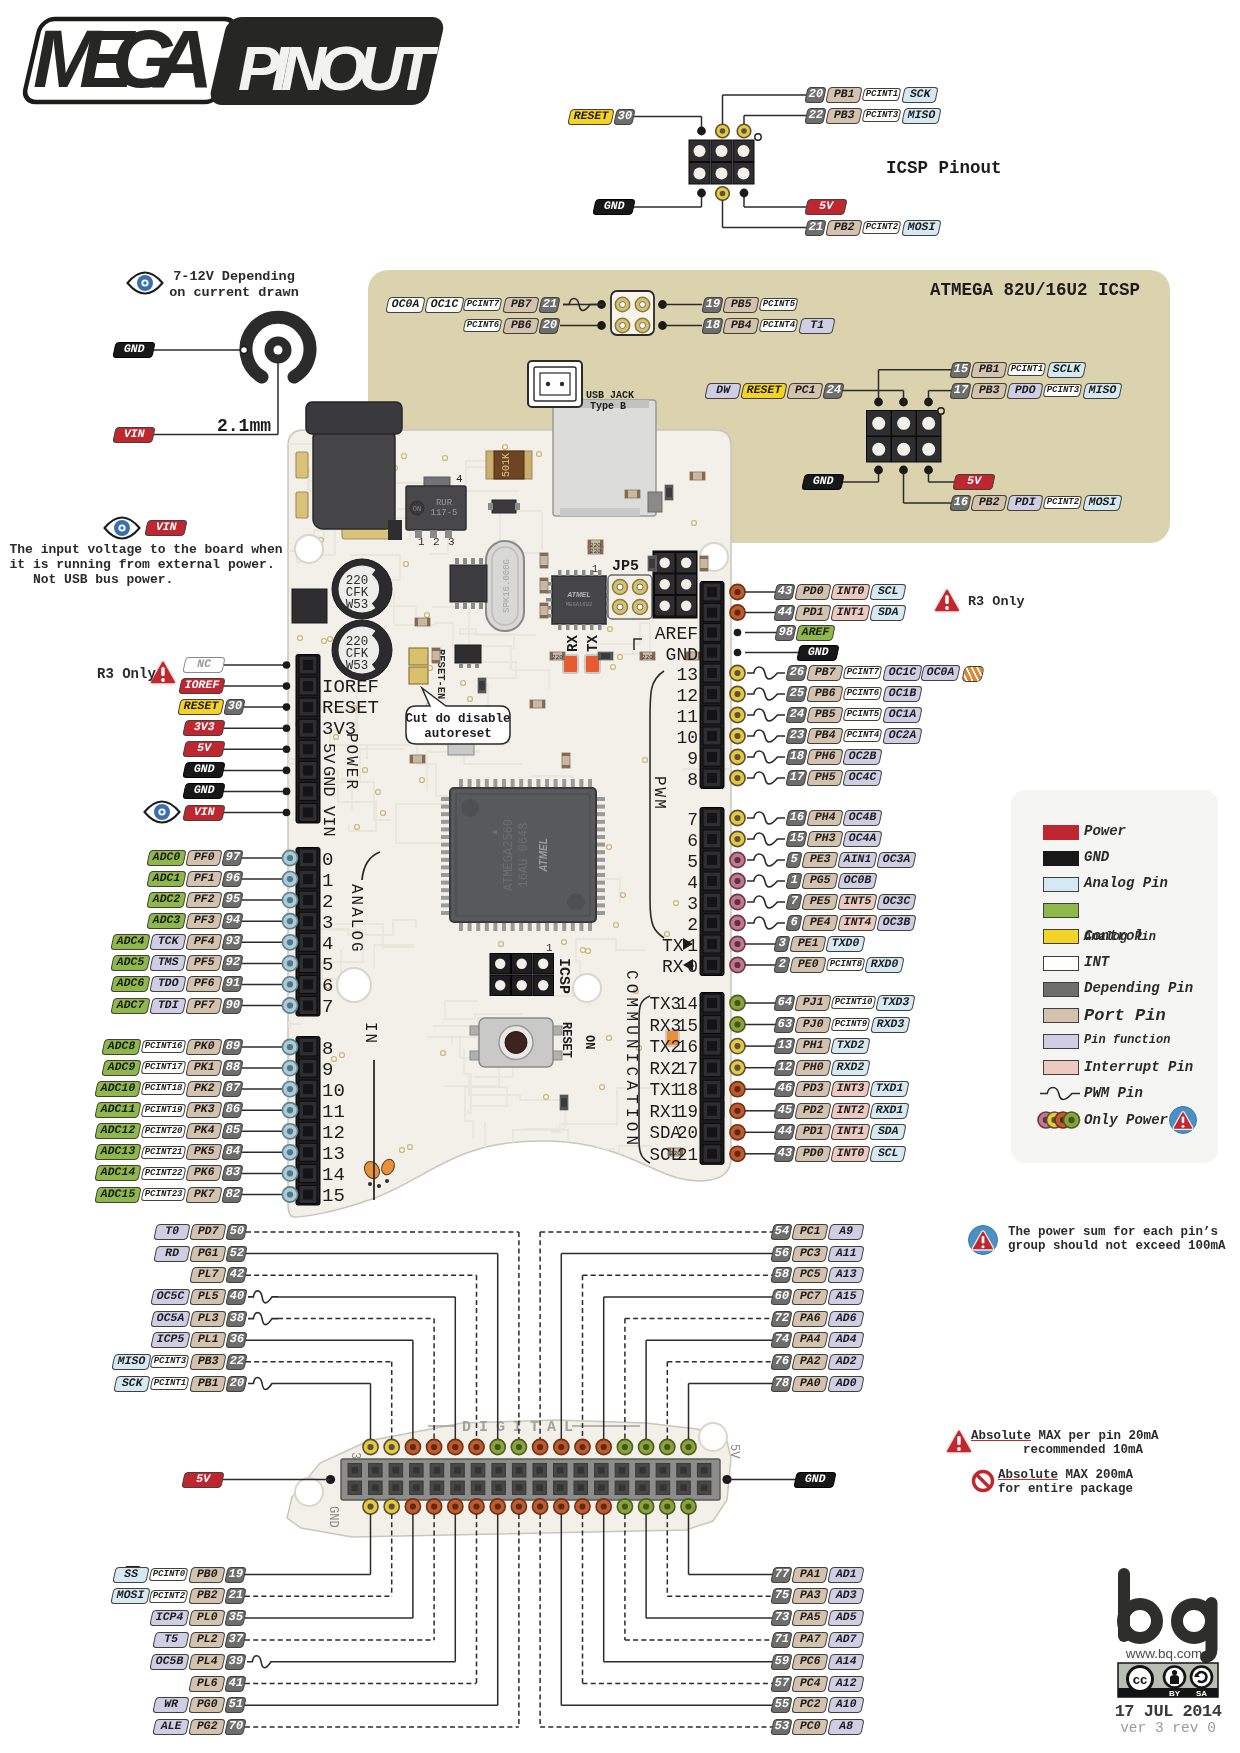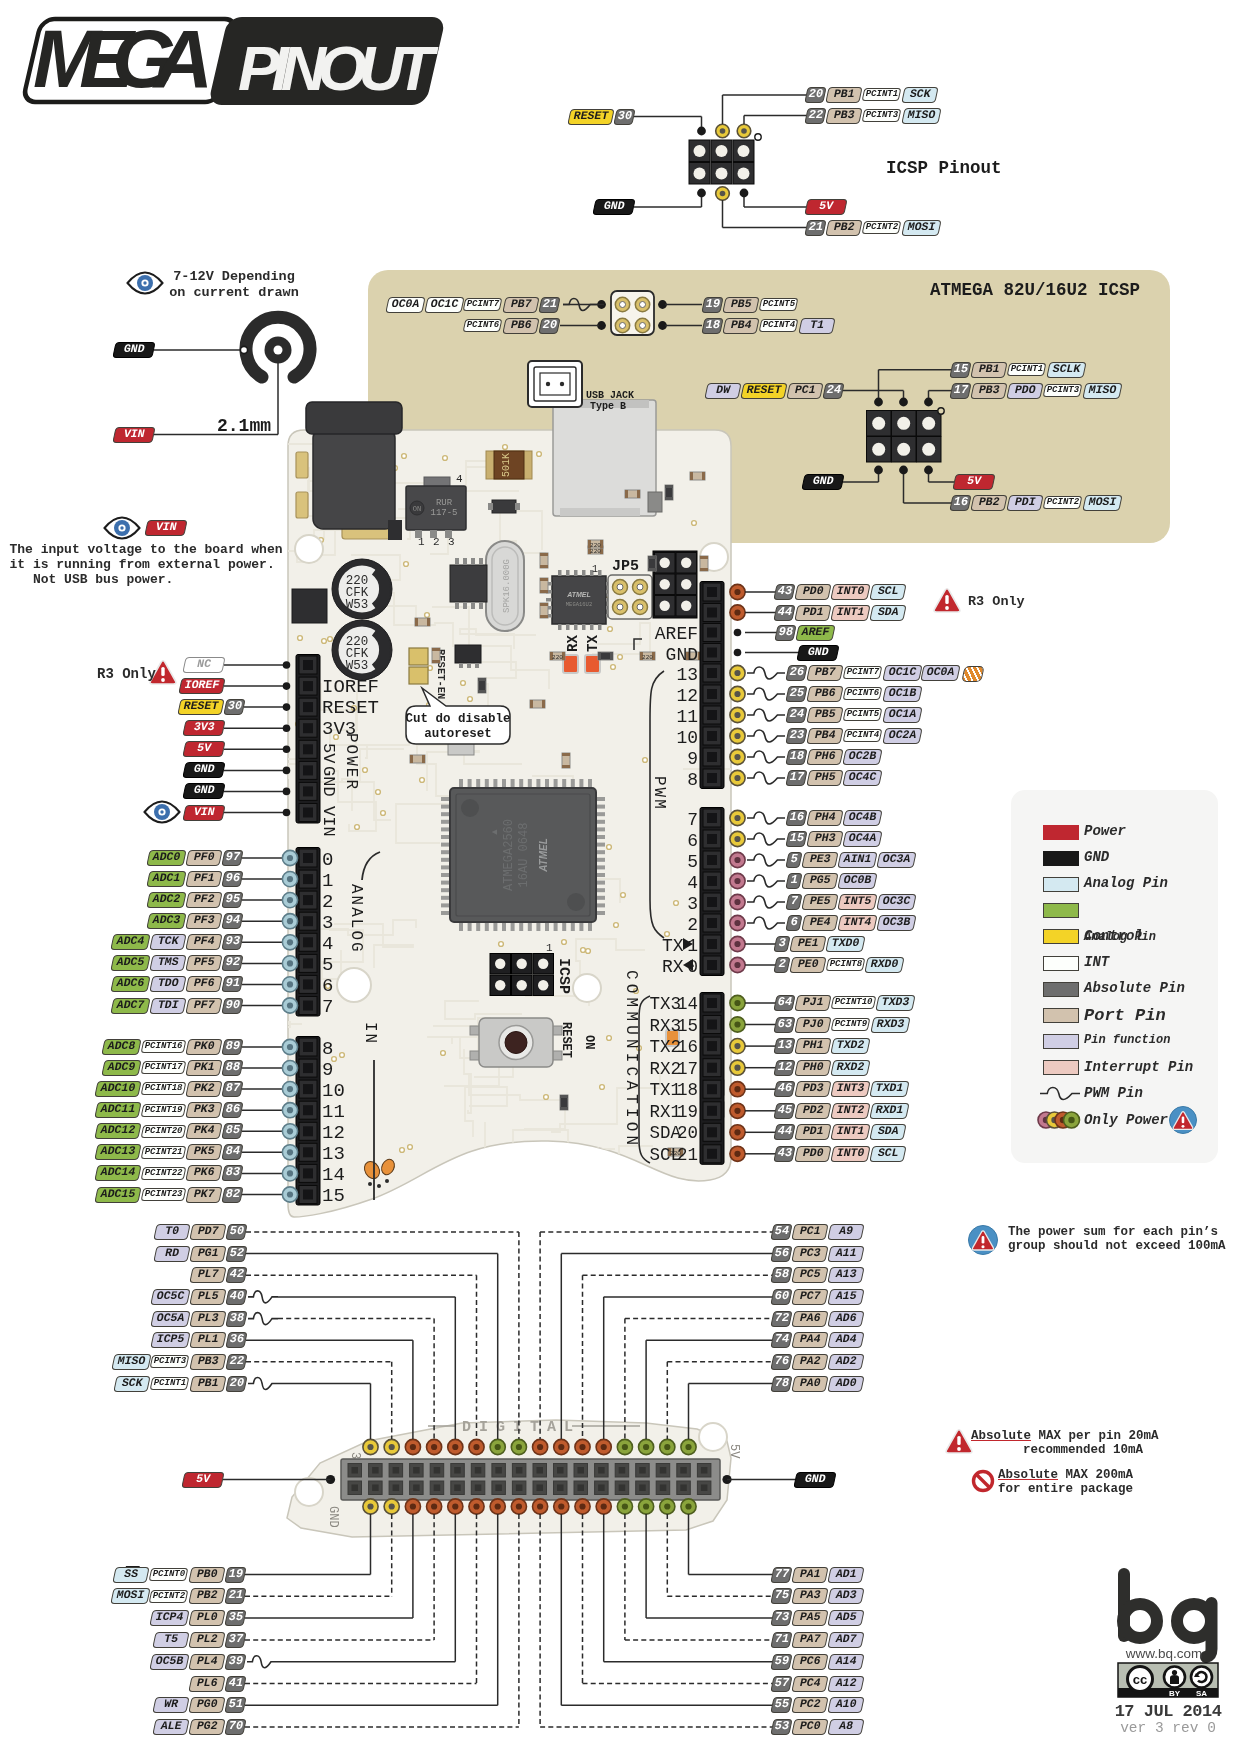--- a/index.html
+++ b/index.html
@@ -1718,21 +1718,21 @@
     <div class="txt" style="left:1084px;top:849.2px;font-size:14px;font-style:italic;font-weight:bold">GND</div>
     <div style="position:absolute;left:1043px;top:876.9px;width:36px;height:15px;background:#d4e9f1;border:1.6px solid #42403a;z-index:2"></div>
     <div class="txt" style="left:1084px;top:875.4px;font-size:14px;font-style:italic;font-weight:bold">Analog Pin</div>
     <div style="position:absolute;left:1043px;top:903.1px;width:36px;height:15px;background:#8eb94a;border:1.6px solid #42403a;z-index:2"></div>
     <div class="txt" style="left:1084px;top:930px;font-size:12px;font-style:italic;font-weight:bold">Analog Pin</div>
     <div style="position:absolute;left:1043px;top:929.3px;width:36px;height:15px;background:#f3d327;border:1.6px solid #42403a;z-index:2"></div>
     <div class="txt" style="left:1084px;top:927.8px;font-size:14px;font-style:italic;font-weight:bold">Control</div>
     <div style="position:absolute;left:1043px;top:955.5px;width:36px;height:15px;background:#fdfffc;border:1.6px solid #42403a;z-index:2"></div>
     <div class="txt" style="left:1084px;top:954.0px;font-size:14px;font-style:italic;font-weight:bold">INT</div>
     <div style="position:absolute;left:1043px;top:981.7px;width:36px;height:15px;background:#6e6e6e;border:1.6px solid #42403a;z-index:2"></div>
-    <div class="txt" style="left:1084px;top:980.2px;font-size:14px;font-style:italic;font-weight:bold">Absolute Pin</div>
+    <div class="txt" style="left:1084px;top:980.2px;font-size:14px;font-style:italic;font-weight:bold">Depending Pin</div>
     <div style="position:absolute;left:1043px;top:1007.9px;width:36px;height:15px;background:#d2c2ae;border:1.6px solid #42403a;z-index:2"></div>
     <div class="txt" style="left:1084px;top:1006.4px;font-size:17px;font-style:italic;font-weight:bold">Port Pin</div>
     <div style="position:absolute;left:1043px;top:1034.1px;width:36px;height:15px;background:#d0cee4;border:1.6px solid #42403a;z-index:2"></div>
     <div class="txt" style="left:1084px;top:1032.6px;font-size:12px;font-style:italic;font-weight:bold">Pin function</div>
     <div style="position:absolute;left:1043px;top:1060.3px;width:36px;height:15px;background:#edcac1;border:1.6px solid #42403a;z-index:2"></div>
     <div class="txt" style="left:1084px;top:1058.8px;font-size:14px;font-style:italic;font-weight:bold">Interrupt Pin</div>
     <div class="txt" style="left:1084px;top:1085px;font-size:14px;font-style:italic;font-weight:bold">PWM Pin</div>
     <div class="txt" style="left:1084px;top:1112px;font-size:14px;font-style:italic;font-weight:bold">Only Power</div>
   </div>
 </body></html>

